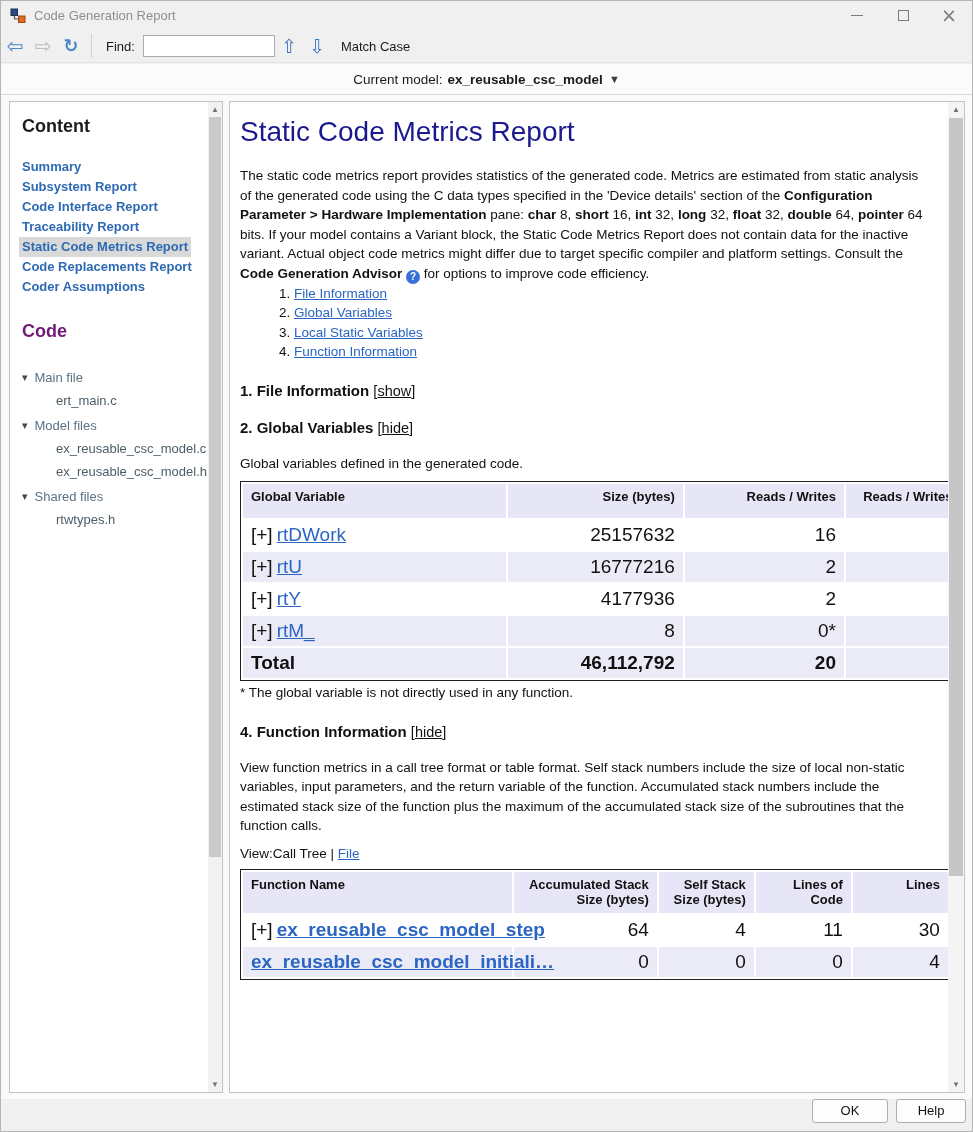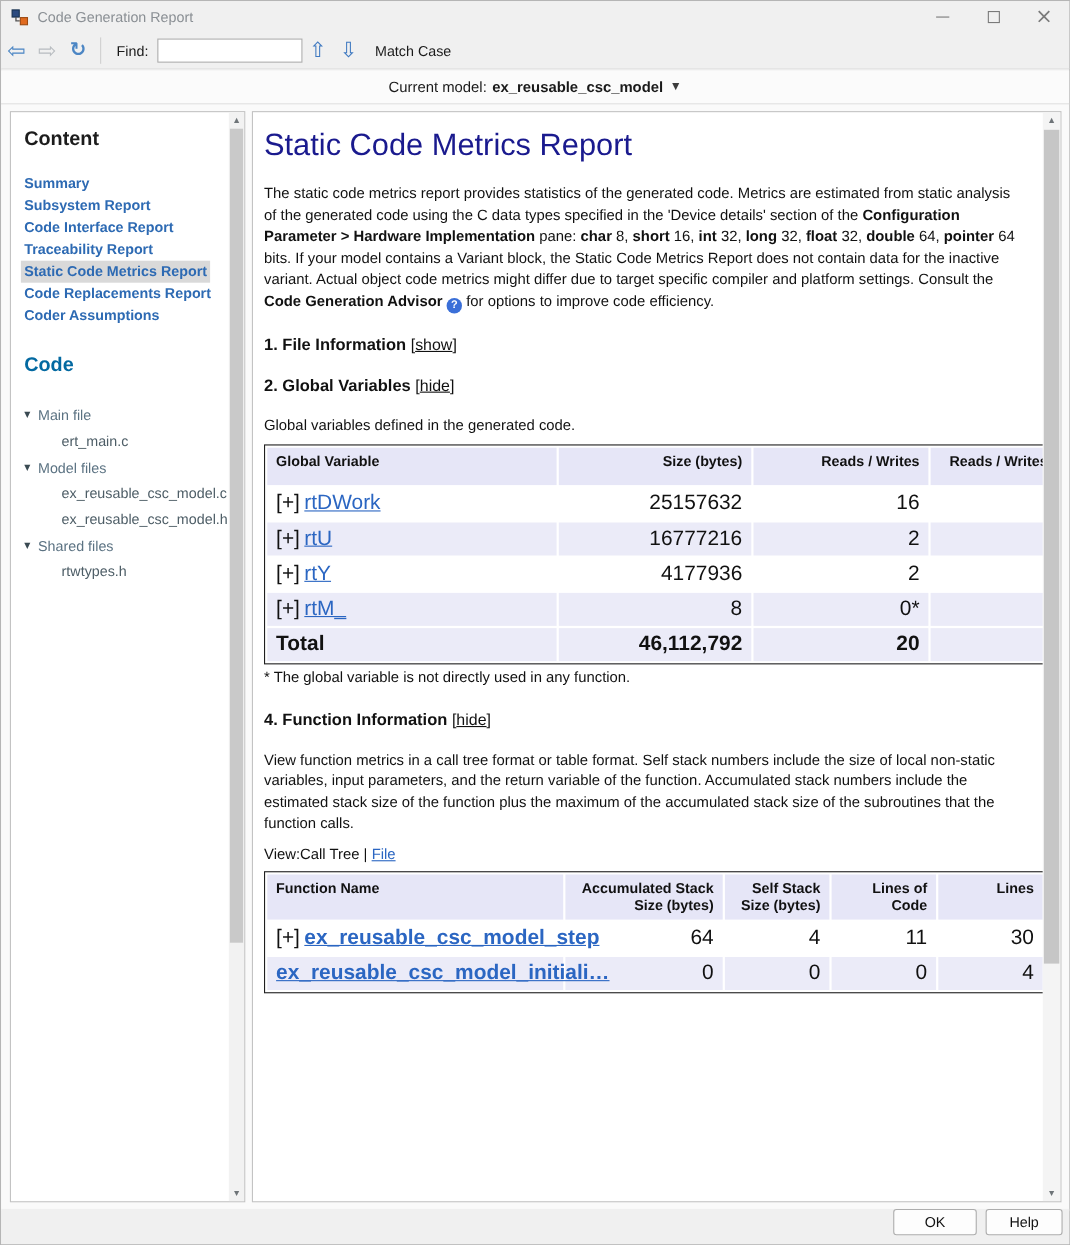--- a/index.html
+++ b/index.html
@@ -36,21 +36,21 @@
 
   
   .workspace { position:absolute; top:94px; left:0; right:0; height:1006px; background:#fafafa; }
 
   
   .sidebar { position:absolute; left:8px; top:6px; width:214px; height:992px; background:#ffffff; border:1px solid #c3c3c3; overflow:hidden; }
   .sb-inner { padding:14px 22px 0 12px; }
   .sb-heading { font-size:18px; font-weight:bold; color:#1c1c1c; margin-bottom:20px; }
   .sb-link { font-size:13px; font-weight:bold; color:#2d6ab3; line-height:20px; cursor:pointer; white-space:nowrap; }
   .sb-link.selected { background:#d9d9d9; display:inline-block; padding:0 3px; margin-left:-3px; }
-  .sb-heading2 { font-size:18px; font-weight:bold; color:#0369a1; margin:24px 0 24px 0; }
+  .sb-heading2 { font-size:18px; font-weight:bold; color:#701a75; margin:24px 0 24px 0; }
   .tree-group { margin-bottom:2px; }
   .tree-parent { display:flex; align-items:center; font-size:13px; color:#5b7282; line-height:23px; cursor:pointer; }
   .tree-caret { font-size:11px; color:#3a4a52; margin-right:7px; }
   .tree-child { font-size:13px; color:#4d5d66; line-height:23px; padding-left:34px; cursor:pointer; white-space:nowrap; }
   .sb-scroll { position:absolute; top:0; right:0; width:14px; height:100%; background:#f2f2f2; }
   .sb-scroll .thumb { position:absolute; top:15px; left:1px; width:12px; height:740px; background:#c9c9c9; }
   .scroll-arrow { position:absolute; left:0; width:14px; height:15px; font-size:8px; color:#6e7478; text-align:center; line-height:15px; cursor:pointer; }
 
   
   .mainpanel { position:absolute; left:228px; top:6px; width:736px; height:992px; background:#ffffff; border:1px solid #c3c3c3; overflow:hidden; }
@@ -178,20 +178,26 @@
       </div>
     </div>
 
     <div class="mainpanel">
       <div class="content">
 
         <h1 class="report-title">Static Code Metrics Report</h1>
 
         <p class="body-text"><span>The static code metrics report provides statistics of the generated code. Metrics are estimated from static analysis of the generated code using the C data types specified in the 'Device details' section of the </span><span class="b">Configuration Parameter &gt; Hardware Implementation</span><span> pane: </span><span class="b">char</span><span> 8, </span><span class="b">short</span><span> 16, </span><span class="b">int</span><span> 32, </span><span class="b">long</span><span> 32, </span><span class="b">float</span><span> 32, </span><span class="b">double</span><span> 64, </span><span class="b">pointer</span><span> 64 bits. If your model contains a Variant block, the Static Code Metrics Report does not contain data for the inactive variant. Actual object code metrics might differ due to target specific compiler and platform settings. Consult the </span><span class="b">Code Generation Advisor</span> <span class="help-icon">?</span><span> for options to improve code efficiency.</span></p>
 
+        <div class="toc-list">
+          <div class="toc-row"><span>1.</span> <a class="link">File Information</a></div>
+          <div class="toc-row"><span>2.</span> <a class="link">Global Variables</a></div>
+          <div class="toc-row"><span>3.</span> <a class="link">Local Static Variables</a></div>
+          <div class="toc-row"><span>4.</span> <a class="link">Function Information</a></div>
+        </div>
 
         <div class="sec">
           <span>1.</span> <span>File Information</span>
           <span class="toggle-wrap"><span>[</span><a class="toggle">show</a><span>]</span></span>
         </div>
 
         <div class="sec">
           <span>2.</span> <span>Global Variables</span>
           <span class="toggle-wrap"><span>[</span><a class="toggle">hide</a><span>]</span></span>
         </div>

